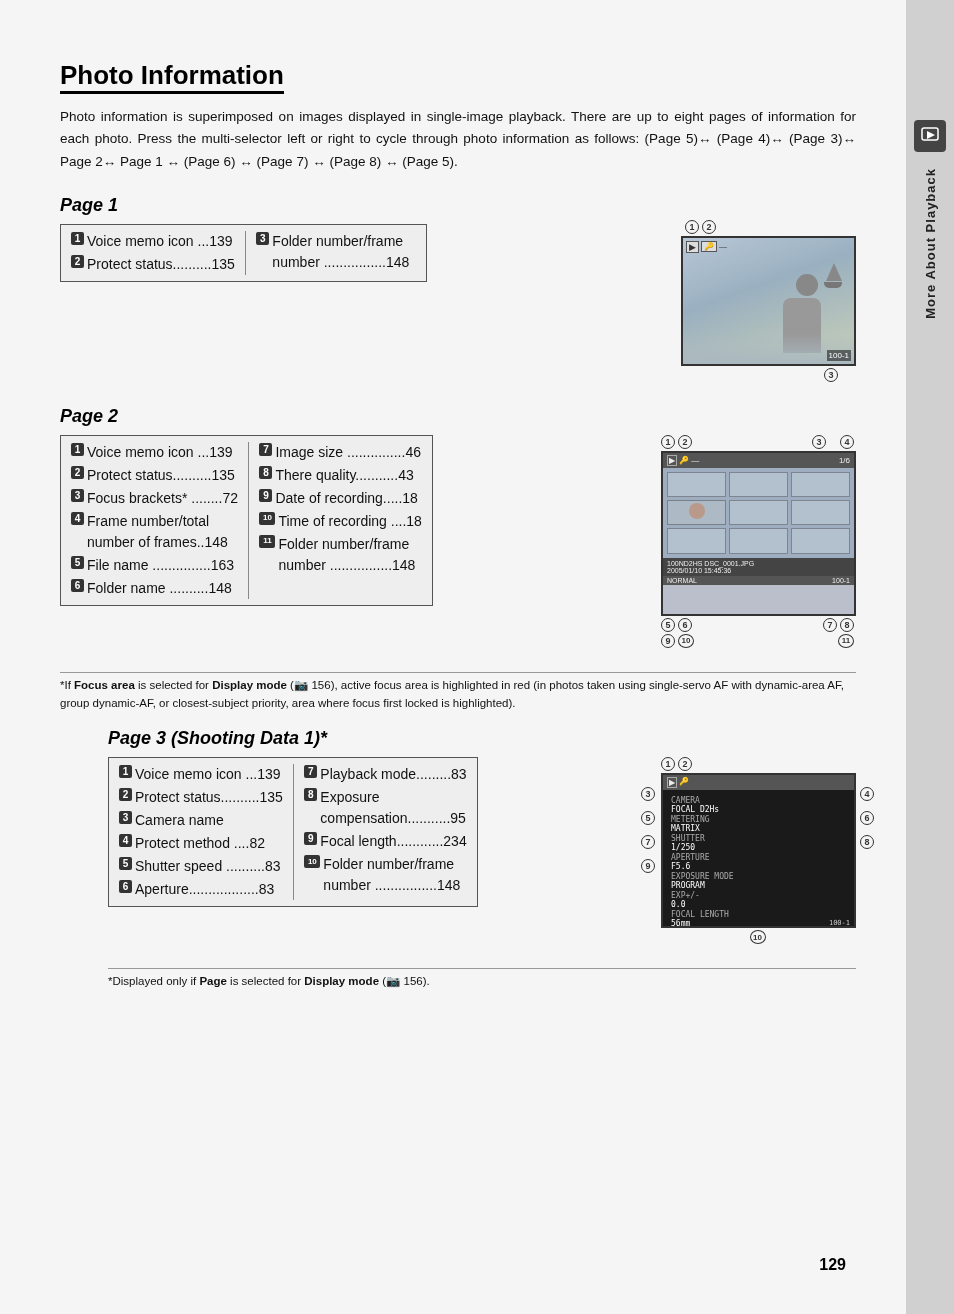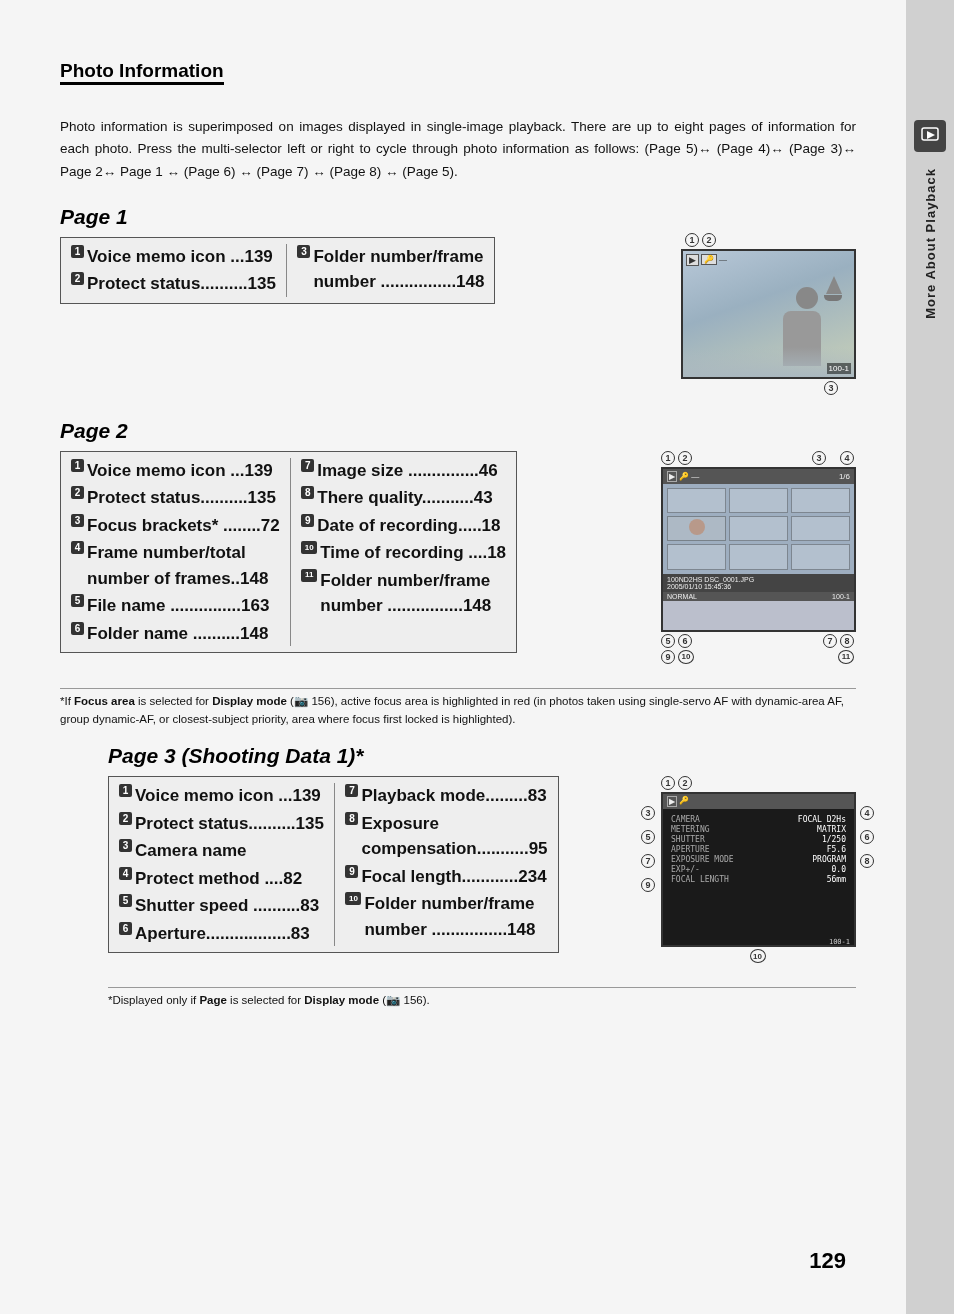--- a/index.html
+++ b/index.html
@@ -45,39 +45,38 @@
       writing-mode: vertical-rl;
       transform: rotate(180deg);
       font-size: 13px;
       font-weight: bold;
       color: #222;
       letter-spacing: 1px;
       margin-top: 8px;
     }
 
     .page-title {
-      font-size: 19px;
+      font-size: 26px;
       font-weight: bold;
       color: #000;
       border-bottom: 3px solid #000;
       display: inline-block;
       margin-bottom: 12px;
     }
 
     .intro-text {
       font-size: 13.5px;
       line-height: 1.65;
       color: #111;
       text-align: justify;
       margin-bottom: 22px;
-      margin-top: 19px;
     }
 
     .section-title {
-      font-size: 21px;
+      font-size: 18px;
       font-style: italic;
       font-weight: bold;
       color: #000;
       margin-bottom: 8px;
     }
 
     .section-block {
       display: flex;
       gap: 16px;
       margin-bottom: 24px;
@@ -109,22 +108,21 @@
       display: inline-flex;
       align-items: center;
       justify-content: center;
       border-radius: 2px;
       margin-right: 3px;
       flex-shrink: 0;
       margin-top: 1px;
     }
 
     .info-text {
-      font-size: 17px;
-      font-weight: bold;
+      font-size: 14px;
     }
 
     .camera-screen {
       width: 175px;
       height: 130px;
       border: 2px solid #333;
       background: #ccc;
       position: relative;
       overflow: hidden;
       margin-top: 12px;
@@ -212,21 +210,21 @@
       color: #333;
       margin-right: 2px;
       flex-shrink: 0;
     }
 
     
     .page-number {
       position: absolute;
       bottom: 40px;
       right: 60px;
-      font-size: 22px;
+      font-size: 16px;
       font-weight: bold;
       color: #000;
     }
 
     
     .footnote {
       font-size: 11.5px;
       color: #111;
       line-height: 1.55;
       margin-bottom: 16px;
@@ -262,20 +260,21 @@
       font-family: monospace;
       font-size: 8px;
       color: #eee;
       position: relative;
     }
 
     .data-row {
       display: flex;
       justify-content: space-between;
       margin-bottom: 1px;
+      flex-direction: column;
     }
 
     .data-label {
       color: #aaa;
     }
 
     .data-value {
       color: #fff;
     }
 

